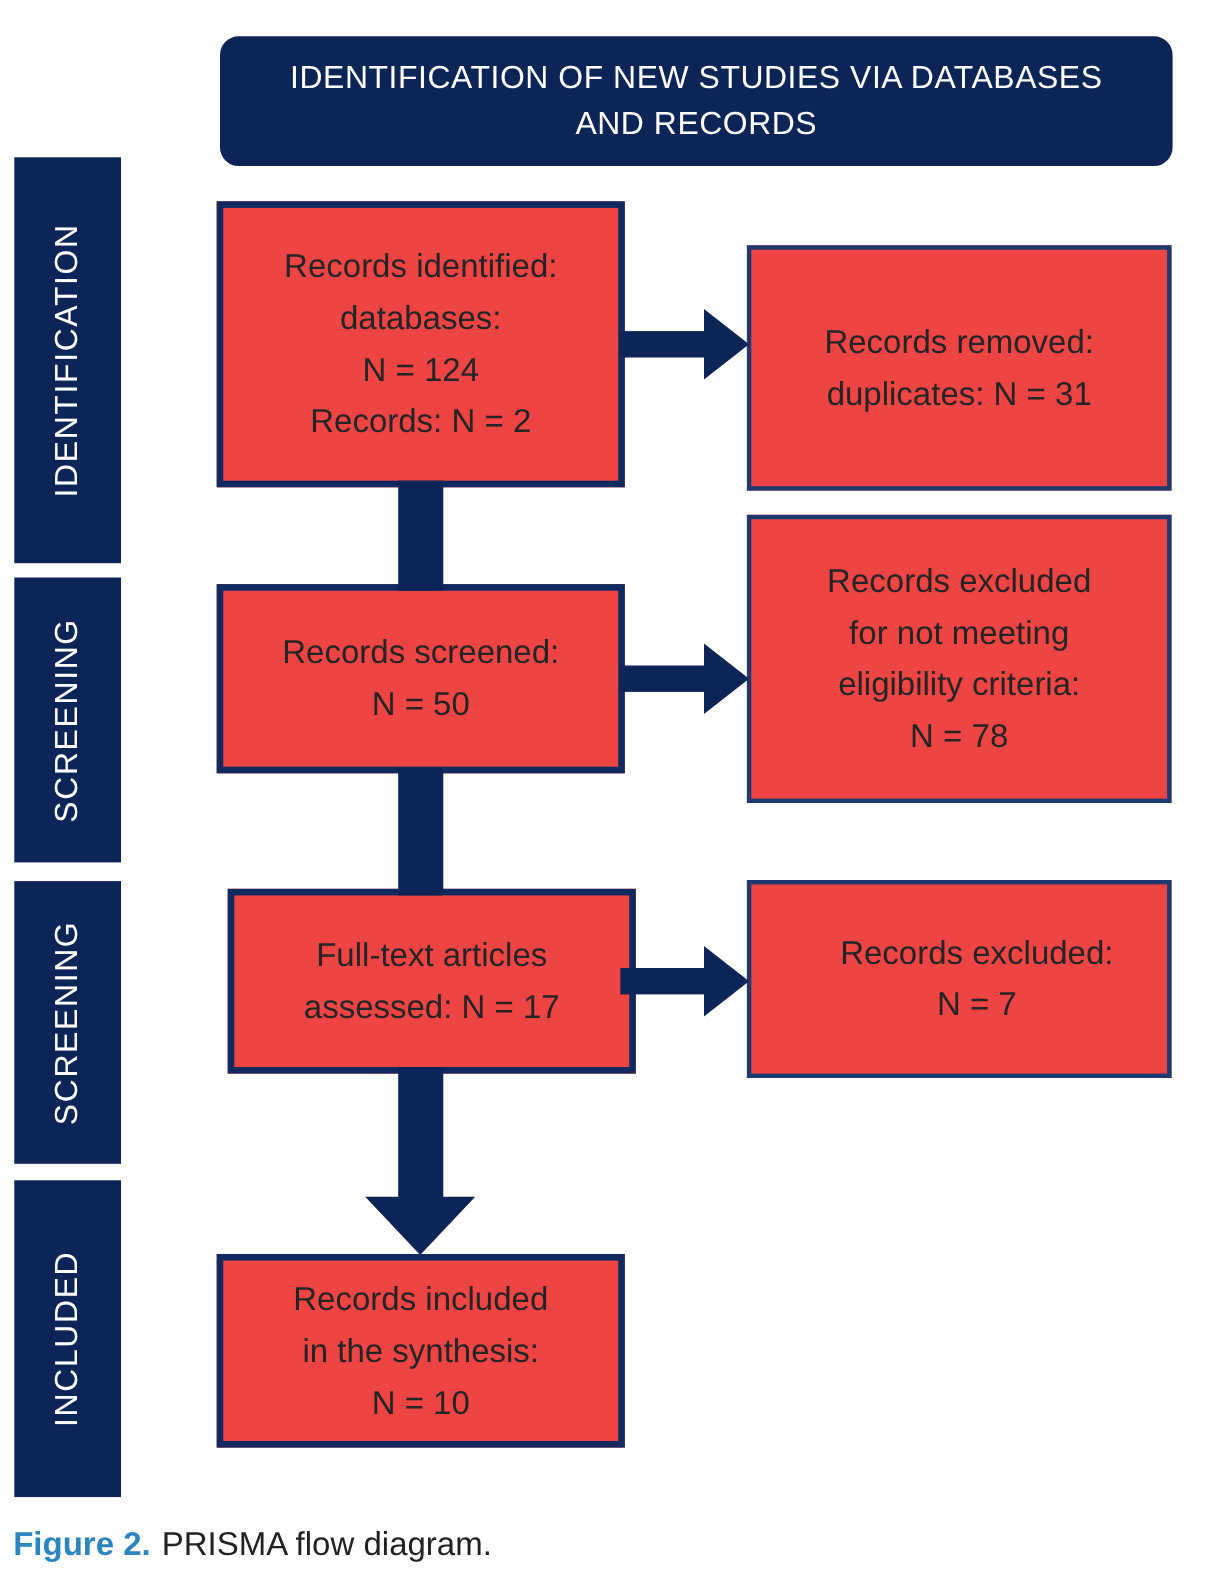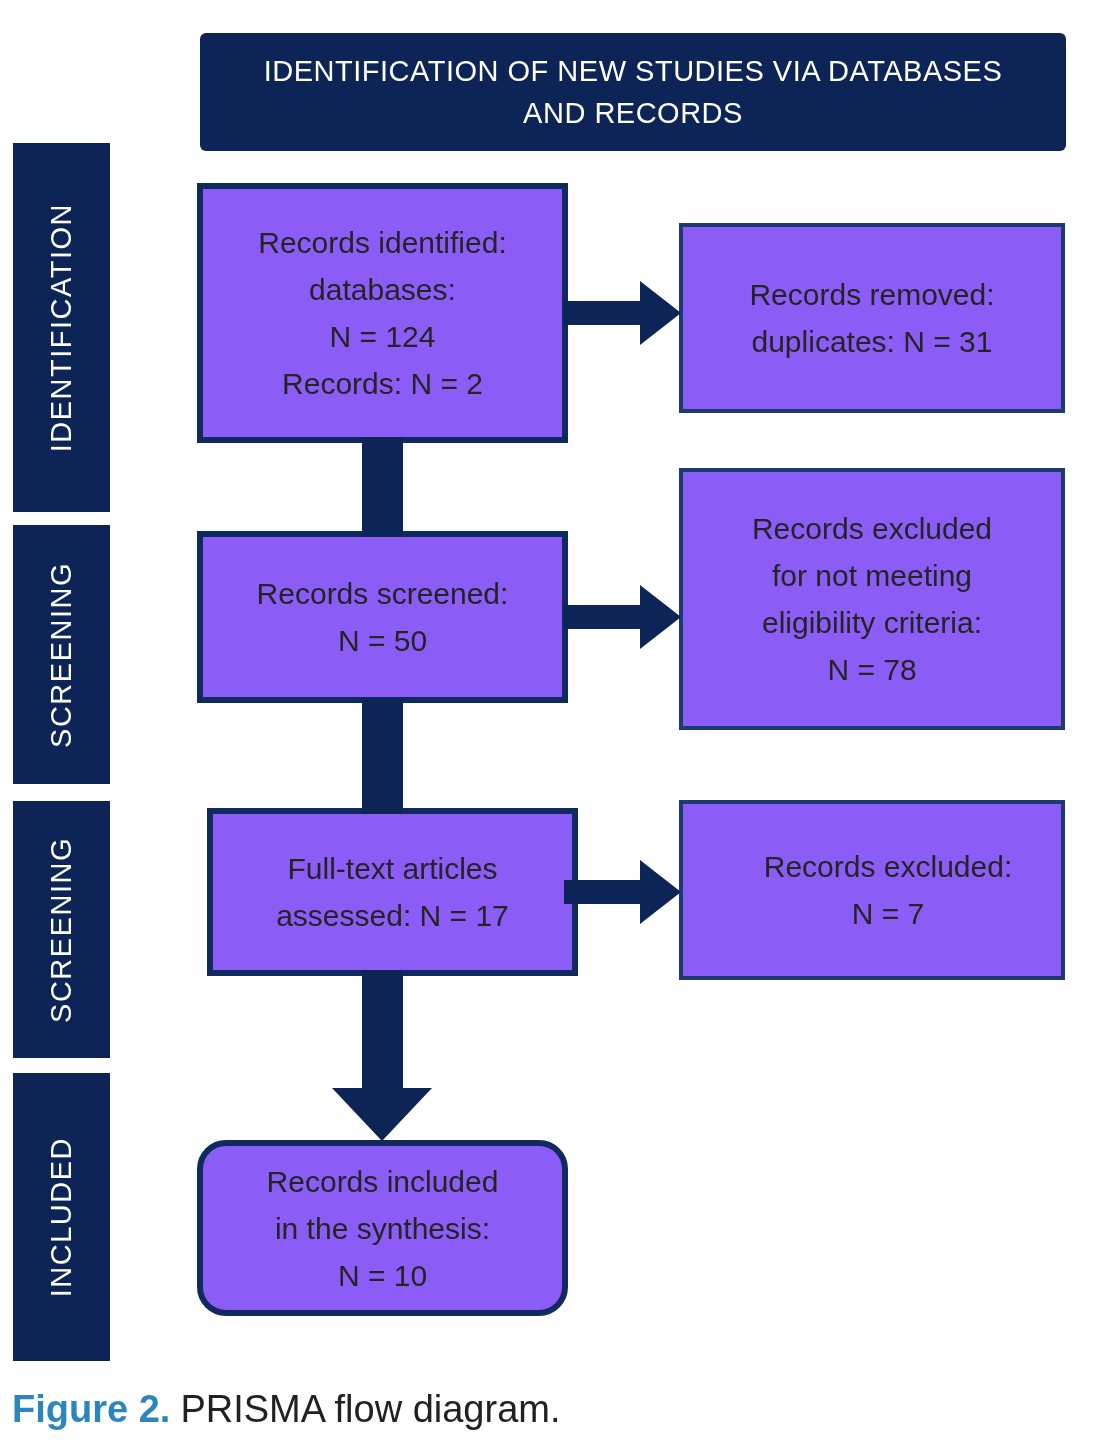--- a/index.html
+++ b/index.html
@@ -10,21 +10,21 @@
     --caption-blue:#2b86bf;
   }
   *{margin:0;padding:0;box-sizing:border-box;}
   body{background:#ffffff;font-family:"Liberation Sans","DejaVu Sans",sans-serif;}
   .canvas{
     position:relative;width:1105px;height:1447px;background:#ffffff;overflow:hidden;
   }
   
   .header-banner{
     position:absolute;left:200px;top:33px;width:866px;height:118px;
-    background:var(--navy);border-radius:6px;
+    background:var(--navy);border-radius:17px;
     display:flex;align-items:center;justify-content:center;
   }
   .header-banner .title{
     color:#ffffff;font-size:29px;line-height:42px;text-align:center;
     letter-spacing:0.5px;white-space:pre-line;
   }
   
   .stage{
     position:absolute;left:13px;width:97px;background:var(--navy);
     display:flex;align-items:center;justify-content:center;
@@ -32,33 +32,33 @@
   .stage .stage-text{
     color:#ffffff;font-size:29px;letter-spacing:1.5px;
     writing-mode:vertical-rl;transform:rotate(180deg);white-space:nowrap;
   }
   .stage.s1{top:143px;height:369px;}
   .stage.s2{top:525px;height:259px;}
   .stage.s3{top:801px;height:257px;}
   .stage.s4{top:1073px;height:288px;}
   
   .box{
-    position:absolute;background:#8b5cf6;
+    position:absolute;background:#ef4444;
     display:flex;align-items:center;justify-content:center;text-align:center;
   }
   .box .box-text{
     color:var(--text-dark);font-size:30px;line-height:47px;white-space:pre-line;
   }
   .box.main{left:197px;width:371px;border:6px solid var(--main-border);}
   .box.side{left:679px;width:386px;border:4px solid var(--side-border);}
   .box.m1{top:183px;height:260px;}
   .box.m2{top:531px;height:172px;}
   .box.m3{top:808px;height:168px;margin-left:10px;}
-  .box.m4{top:1140px;height:176px;border-radius:29px;}
-  .box.r1{top:223px;height:190px;}
+  .box.m4{top:1140px;height:176px;}
+  .box.r1{top:223px;height:223px;}
   .box.r2{top:468px;height:262px;}
   .box.r3{top:800px;height:180px;padding-left:32px;}
   
   .vbar{
     position:absolute;left:362px;width:41px;background:var(--navy);
   }
   .vbar.v1{top:437px;height:100px;}
   .vbar.v2{top:698px;height:116px;}
   
   .varrow-bar{position:absolute;left:362px;width:41px;top:970px;height:120px;background:var(--navy);}
@@ -72,21 +72,21 @@
   .harrow .hbar{position:absolute;left:0;top:20px;width:80px;height:24px;background:var(--navy);}
   .harrow .hhead{
     position:absolute;left:76px;top:0;width:0;height:0;
     border-top:32px solid transparent;border-bottom:32px solid transparent;
     border-left:41px solid var(--navy);
   }
   .harrow.h1{top:281px;}
   .harrow.h2{top:585px;}
   .harrow.h3{top:860px;}
   
-  .caption{position:absolute;left:12px;top:1388px;font-size:38px;color:#242021;}
+  .caption{position:absolute;left:12px;top:1388px;font-size:30px;color:#242021;}
   .caption .cap-label{color:var(--caption-blue);font-weight:bold;}
   .caption .cap-text{margin-left:10px;}
 </style>
 </head>
 <body>
 
 <div class="canvas">
 
   <div class="header-banner">
     <div class="title">IDENTIFICATION OF NEW STUDIES VIA DATABASES

